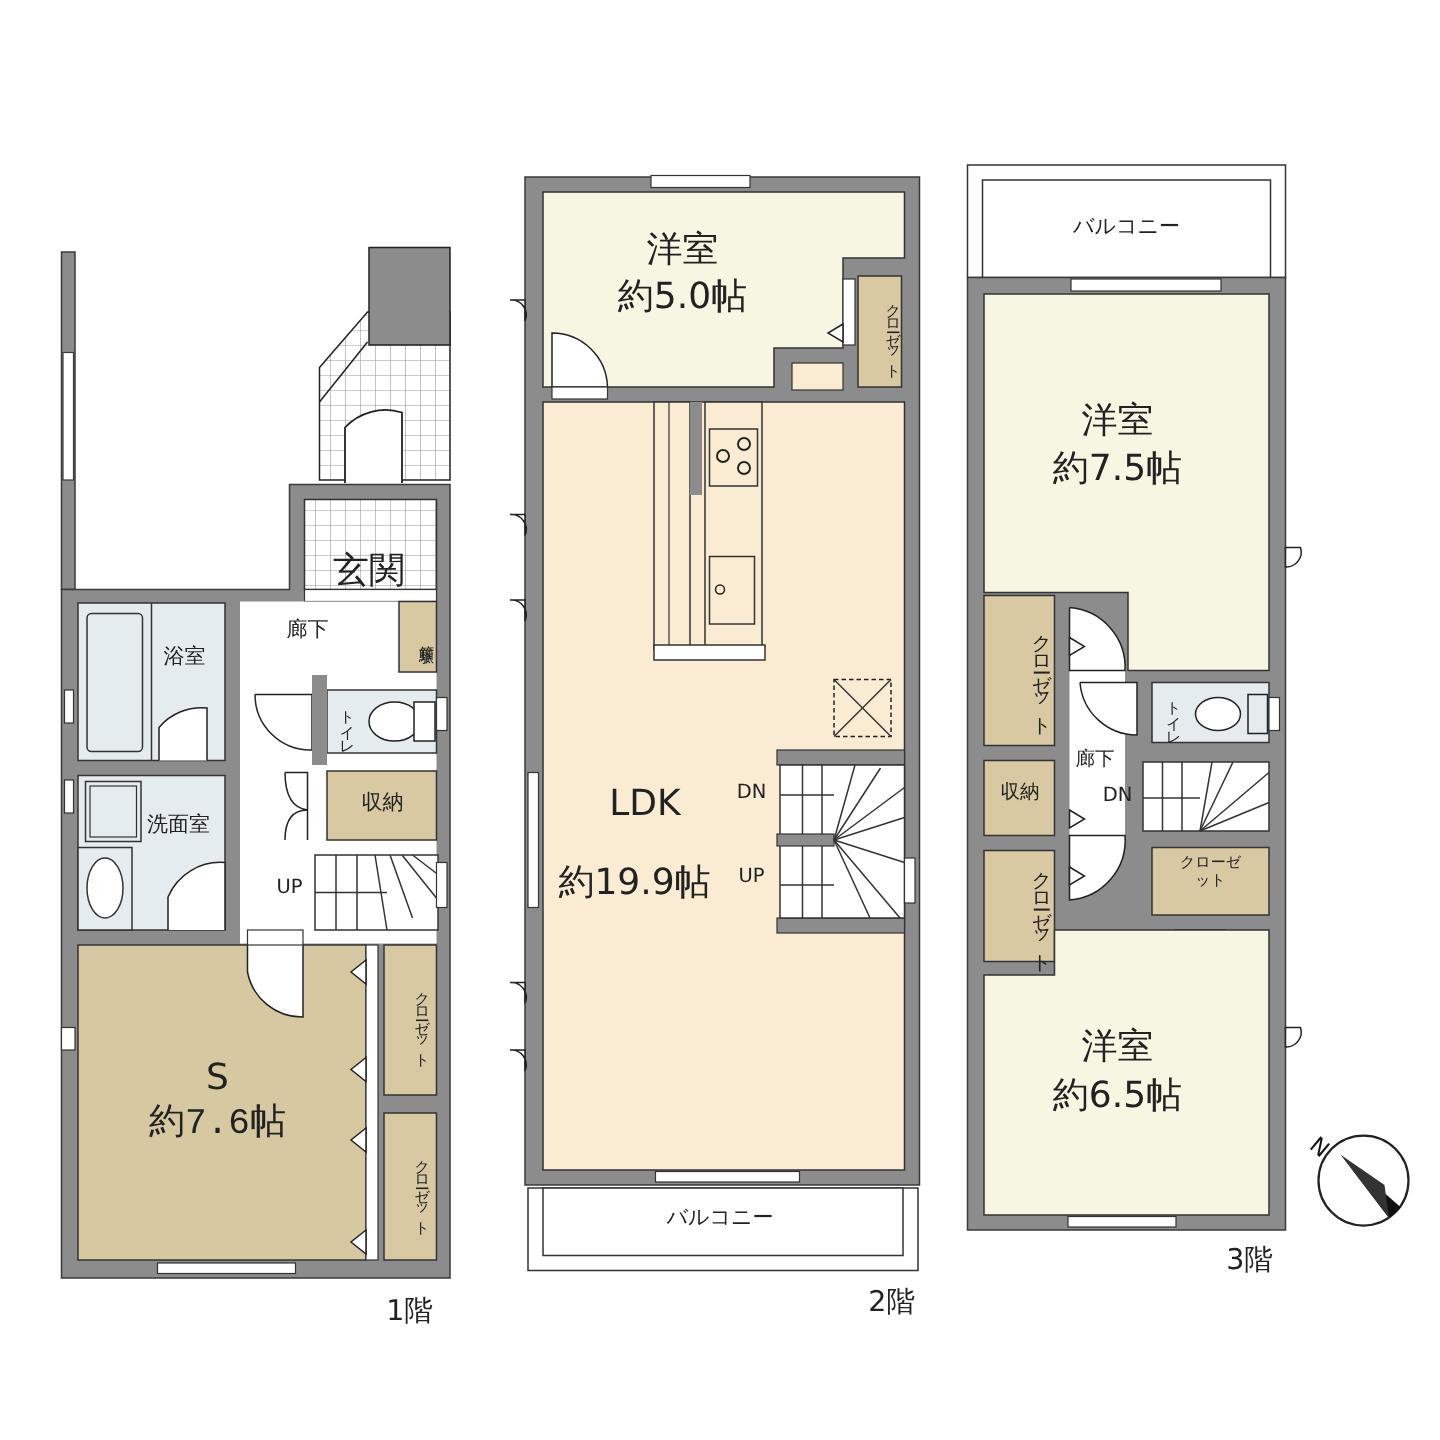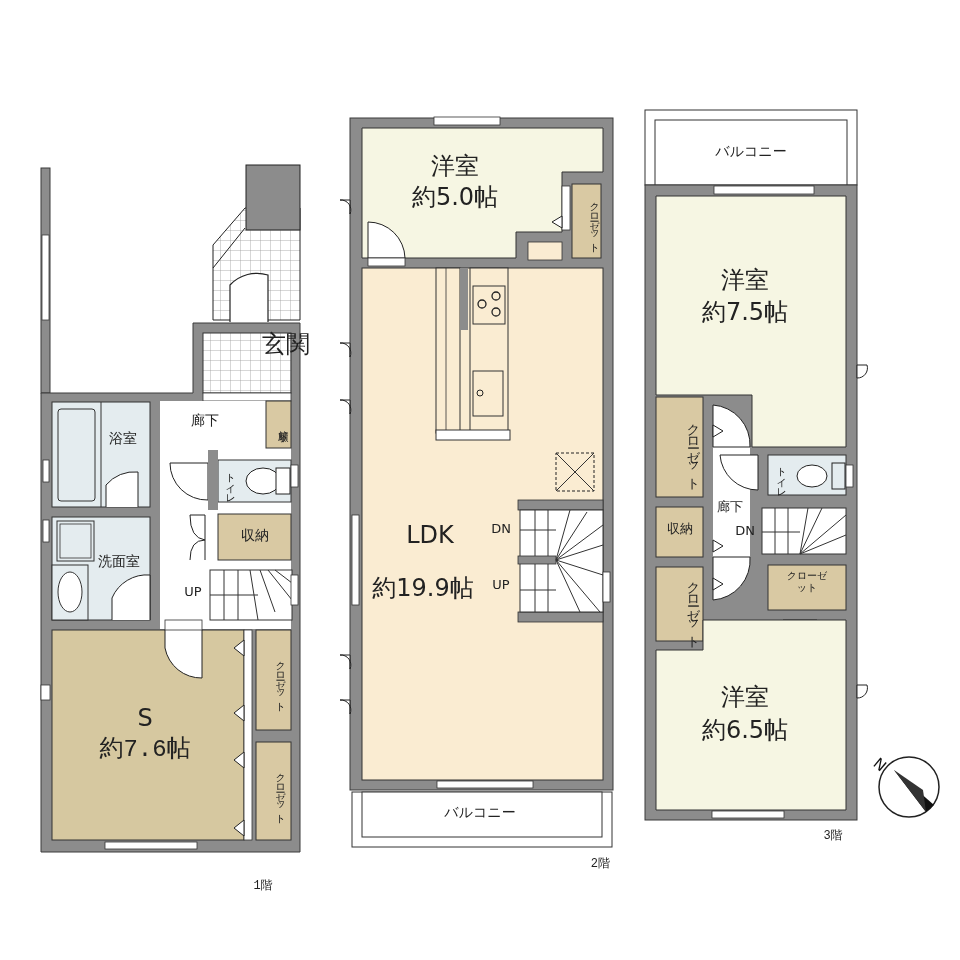--- a/index.html
+++ b/index.html
@@ -4,21 +4,21 @@
 <style>
   html,body{margin:0;padding:0;background:#ffffff;}
   body{width:960px;height:960px;position:relative;overflow:hidden;font-family:"DejaVu Sans","Liberation Sans",sans-serif;}
   svg{position:absolute;left:0;top:0;}
   .lbl{position:absolute;color:#222;text-align:center;line-height:1.15;white-space:nowrap;font-family:"DejaVu Sans","Liberation Sans",sans-serif;}
   .big{font-size:24px;}
   .mid{font-size:14px;}
   .sm{font-size:13px;}
   .tiny{font-size:10px;}
   .vert{writing-mode:vertical-rl;text-orientation:upright;letter-spacing:-1px;}
-  .floor{font-size:12px;font-family:Liberation Mono, monospace;}
+  .floor{font-size:19px;}
 </style>
 </head>
 <body>
 
 <svg width="960" height="960" viewBox="0 0 960 960">
   <defs>
     <pattern id="tile" width="10" height="10" patternUnits="userSpaceOnUse">
       <rect width="10" height="10" fill="#fff"></rect>
       <path d="M10 0 L0 0 0 10" fill="none" stroke="#9a9a9a" stroke-width="0.8"></path>
     </pattern>
@@ -215,33 +215,33 @@
   </g>
 
   <g>
     <circle cx="909" cy="787" r="30" fill="#fff" stroke="#222" stroke-width="1.5"></circle>
     <polygon points="894,770 934,805 926,812" fill="#111"></polygon>
     <polygon points="894,770 923,790 926,812" fill="#333"></polygon>
     <text x="874" y="770" font-size="15" font-family="DejaVu Sans, sans-serif" transform="rotate(40 880 765)" fill="#111">N</text>
   </g>
 </svg>
 
-<div class="lbl big" style="left:210px;top:331px;width:72px;padding-left:40px;">玄関</div>
+<div class="lbl big" style="left:210px;top:367px;width:72px;">玄関</div>
 <div class="lbl mid" style="left:175px;top:412px;width:60px;">廊下</div>
 <div class="lbl tiny vert" style="left:267px;top:403px;width:22px;height:44px;">下駄箱</div>
 <div class="lbl mid" style="left:98px;top:430px;width:50px;">浴室</div>
-<div class="lbl mid" style="left:84px;top:542px;width:70px;margin-top:11px;">洗面室</div>
+<div class="lbl mid" style="left:84px;top:542px;width:70px;">洗面室</div>
 <div class="lbl tiny vert" style="left:220px;top:462px;width:16px;height:40px;">トイレ</div>
 <div class="lbl mid" style="left:222px;top:527px;width:66px;">収納</div>
 <div class="lbl sm" style="left:178px;top:585px;width:30px;">UP</div>
 <div class="lbl big" style="left:90px;top:705px;width:110px;">S</div>
 <div class="lbl big" style="left:90px;top:736px;width:110px;font-family:Liberation Mono, monospace;">約7.6帖</div>
 <div class="lbl tiny vert" style="left:262px;top:640px;width:24px;height:80px;">クローゼット</div>
 <div class="lbl tiny vert" style="left:262px;top:752px;width:24px;height:80px;">クローゼット</div>
-<div class="lbl floor" style="left:238px;top:864px;width:50px;margin-top:16px;">1階</div>
+<div class="lbl floor" style="left:248px;top:864px;width:50px;">1階</div>
 
 <div class="lbl big" style="left:400px;top:153px;width:110px;">洋室</div>
 <div class="lbl big" style="left:400px;top:184px;width:110px;">約5.0帖</div>
 <div class="lbl tiny vert" style="left:574px;top:188px;width:26px;height:66px;">クローゼット</div>
 <div class="lbl big" style="left:375px;top:522px;width:110px;">LDK</div>
 <div class="lbl big" style="left:368px;top:555px;width:110px;margin-top:20px;">約19.9帖</div>
 <div class="lbl sm" style="left:484px;top:522px;width:34px;">DN</div>
 <div class="lbl sm" style="left:484px;top:578px;width:34px;">UP</div>
 <div class="lbl mid" style="left:400px;top:804px;width:160px;">バルコニー</div>
 <div class="lbl floor" style="left:560px;top:858px;width:50px;text-align:right;">2階</div>

